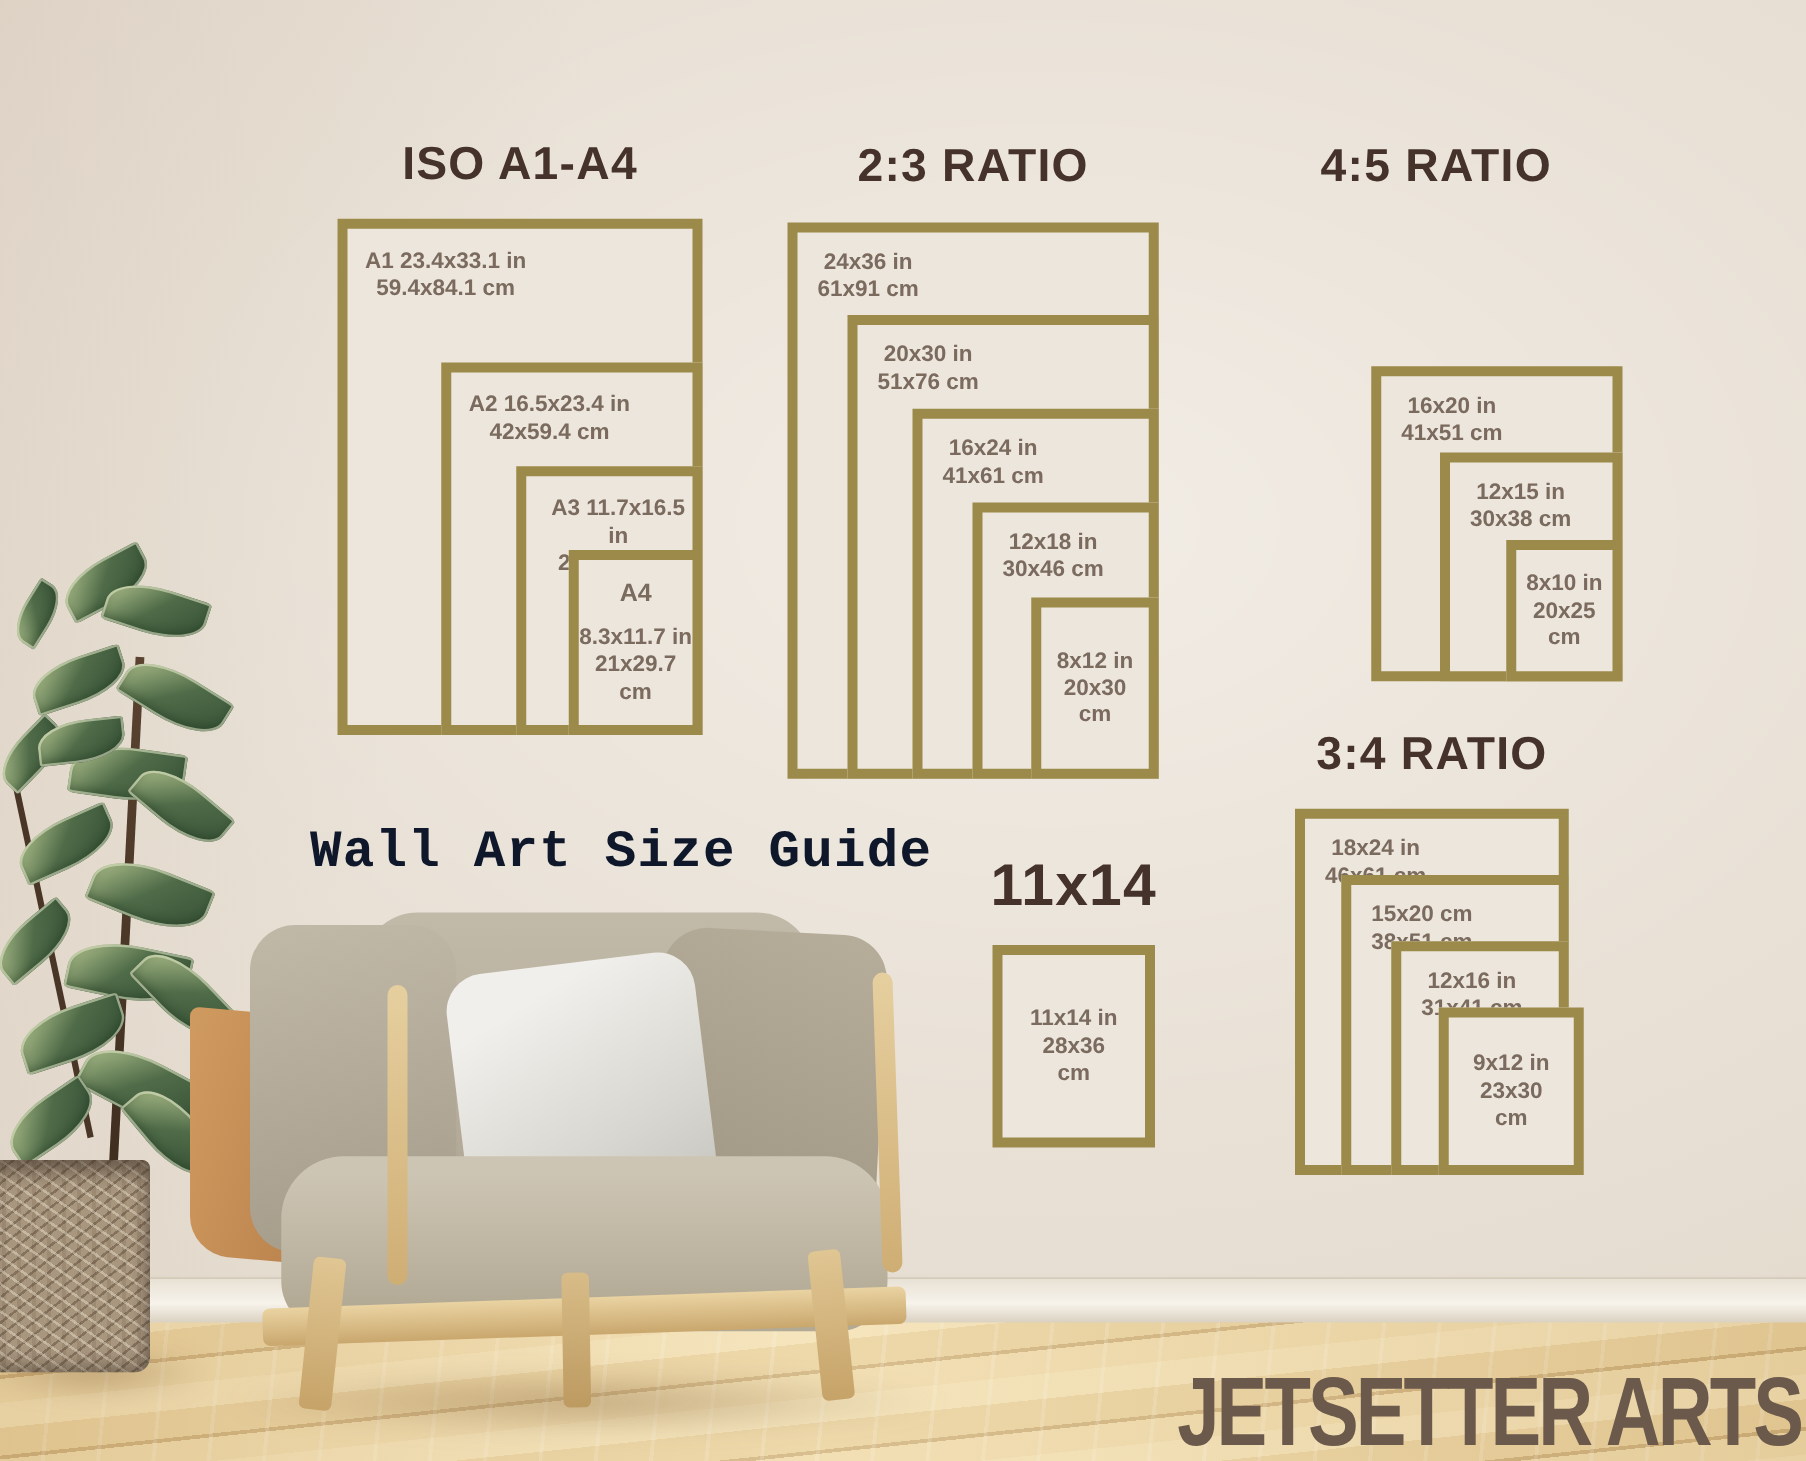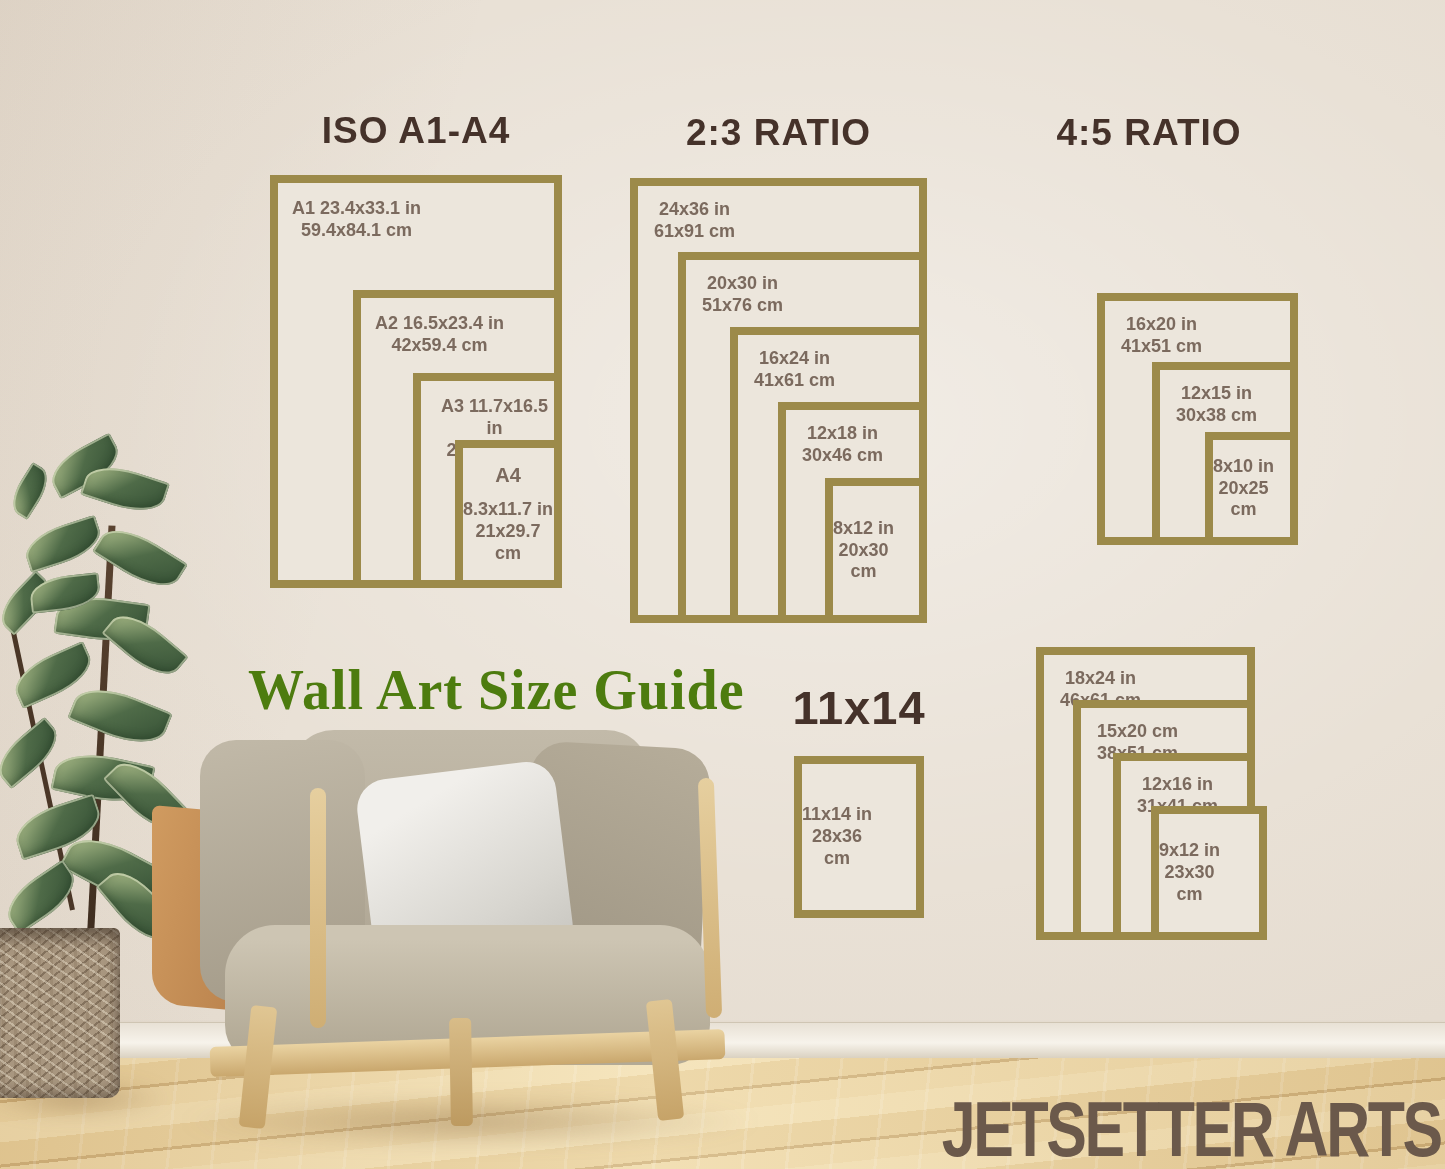--- a/index.html
+++ b/index.html
@@ -10,21 +10,21 @@
       radial-gradient(120% 95% at 58% 36%, rgba(255,255,255,0.38) 0%, rgba(255,255,255,0) 42%, rgba(150,120,88,0.08) 78%, rgba(125,95,62,0.18) 100%),
       linear-gradient(105deg, rgba(150,120,90,0.10) 0%, rgba(150,120,90,0) 28%);}
   
   .group{position:absolute;inset:0;}
   .gtitle{position:absolute;font-weight:700;font-size:37px;line-height:1;
     color:#45322a;text-align:center;letter-spacing:1px;}
   .frame{position:absolute;border:8px solid #9c8a4a;background:#ece6dc;box-sizing:border-box;}
   .lbl{position:absolute;top:15px;left:14px;font-weight:700;font-size:18px;line-height:1.22;color:#7b6a5e;}
   #g-iso .lbl{text-align:center;}
   .ratio .lbl{text-align:center;left:16px;top:13px;}
-  .frame.mid{display:flex;align-items:center;justify-content:flex-start;}
+  .frame.mid{display:flex;align-items:center;justify-content:center;}
   .frame.mid .lbl{position:static;text-align:center;}
   #g-iso .f4 .l:first-child{margin-bottom:12px;font-size:20px;}
   
   #g-iso .t{left:270px;top:112px;width:292px;}
   #g-iso .f1{left:270px;top:175px;width:292px;height:413px;}
   #g-iso .f2{left:353px;top:290px;width:209px;height:298px;}
   #g-iso .f3{left:413px;top:373px;width:149px;height:215px;}
   #g-iso .f4{left:455px;top:440px;width:107px;height:148px;}
   
   #g-23 .t{left:630px;top:114px;width:297px;}
@@ -42,22 +42,22 @@
   
   #g-34 .t{left:1036px;top:584px;width:219px;}
   #g-34 .f1{left:1036px;top:647px;width:219px;height:293px;}
   #g-34 .f2{left:1073px;top:700px;width:182px;height:240px;}
   #g-34 .f3{left:1113px;top:753px;width:142px;height:187px;}
   #g-34 .f4{left:1151px;top:806px;width:116px;height:134px;}
   
   #g-11 .t{left:774px;top:684px;width:170px;font-size:47px;}
   #g-11 .f1{left:794px;top:756px;width:130px;height:162px;}
   
-  .watermark{position:absolute;left:248px;top:658px;font-family:Liberation Serif, serif;
-    font-weight:700;font-size:56px;color:#4d7c0f;letter-spacing:1px;}
+  .watermark{position:absolute;left:248px;top:658px;font-family:Liberation Mono, monospace;
+    font-weight:700;font-size:42px;color:#0f172a;letter-spacing:1px;}
   .brand{position:absolute;right:4px;bottom:-2px;font-weight:700;font-size:78px;line-height:1.05;
     color:#6b594b;letter-spacing:-3px;transform:scaleX(0.78);transform-origin:right bottom;white-space:nowrap;}
   
   .baseboard{position:absolute;left:0;top:1022px;width:1445px;height:36px;
     background:linear-gradient(#e8e1d5, #f7f3eb 55%, #d8cfbe 100%);
     border-top:1px solid #cfc5b3;box-shadow:0 3px 4px rgba(120,100,70,0.25);}
   .floor{position:absolute;left:0;top:1058px;width:1445px;height:111px;
     background:
       linear-gradient(90deg, rgba(190,150,95,0.22), rgba(255,243,215,0.25) 45%, rgba(185,145,90,0.18)),
       repeating-linear-gradient(96deg, rgba(255,255,255,0.16) 0 3px, rgba(255,255,255,0) 3px 44px),
@@ -170,20 +170,21 @@
     <div class="frame f4 mid">
       <div class="lbl">
         <div class="l">8x10 in</div>
         <div class="l">20x25</div>
         <div class="l">cm</div>
       </div>
     </div>
   </div>
 
   <div class="group ratio" id="g-34">
+    <div class="gtitle t">3:4 RATIO</div>
     <div class="frame f1">
       <div class="lbl">
         <div class="l">18x24 in</div>
         <div class="l">46x61 cm</div>
       </div>
     </div>
     <div class="frame f2">
       <div class="lbl">
         <div class="l">15x20 cm</div>
         <div class="l">38x51 cm</div>

